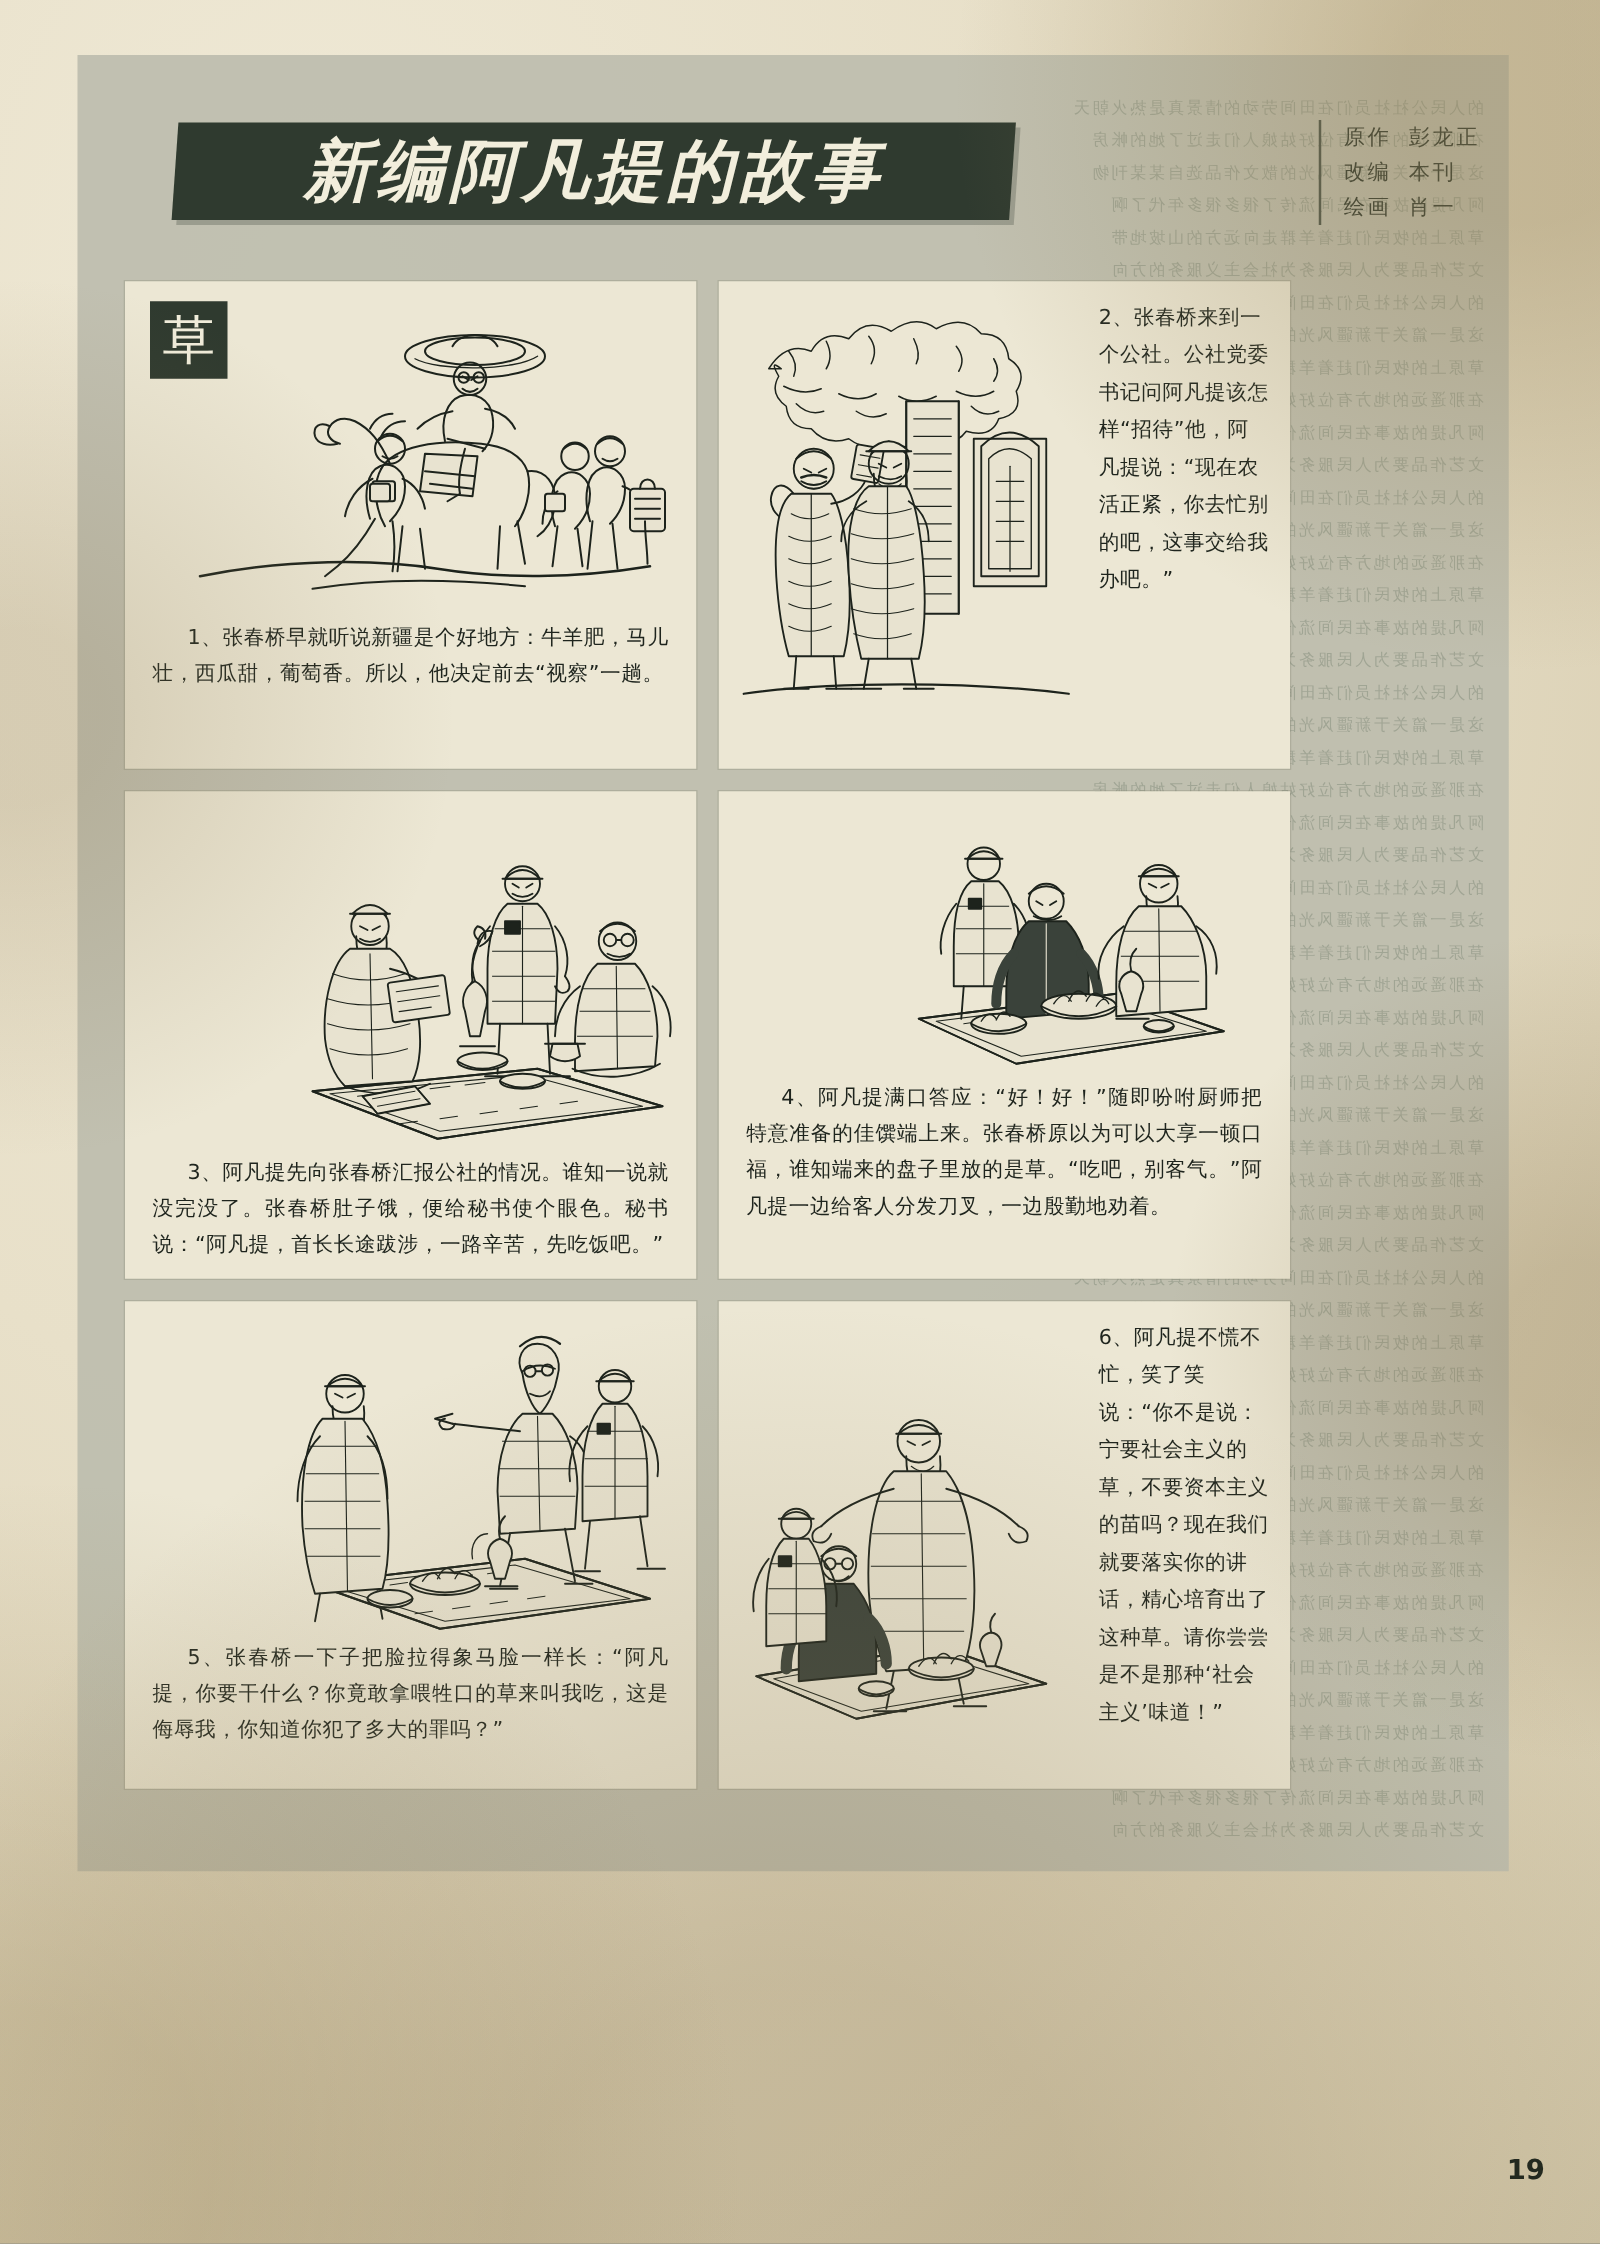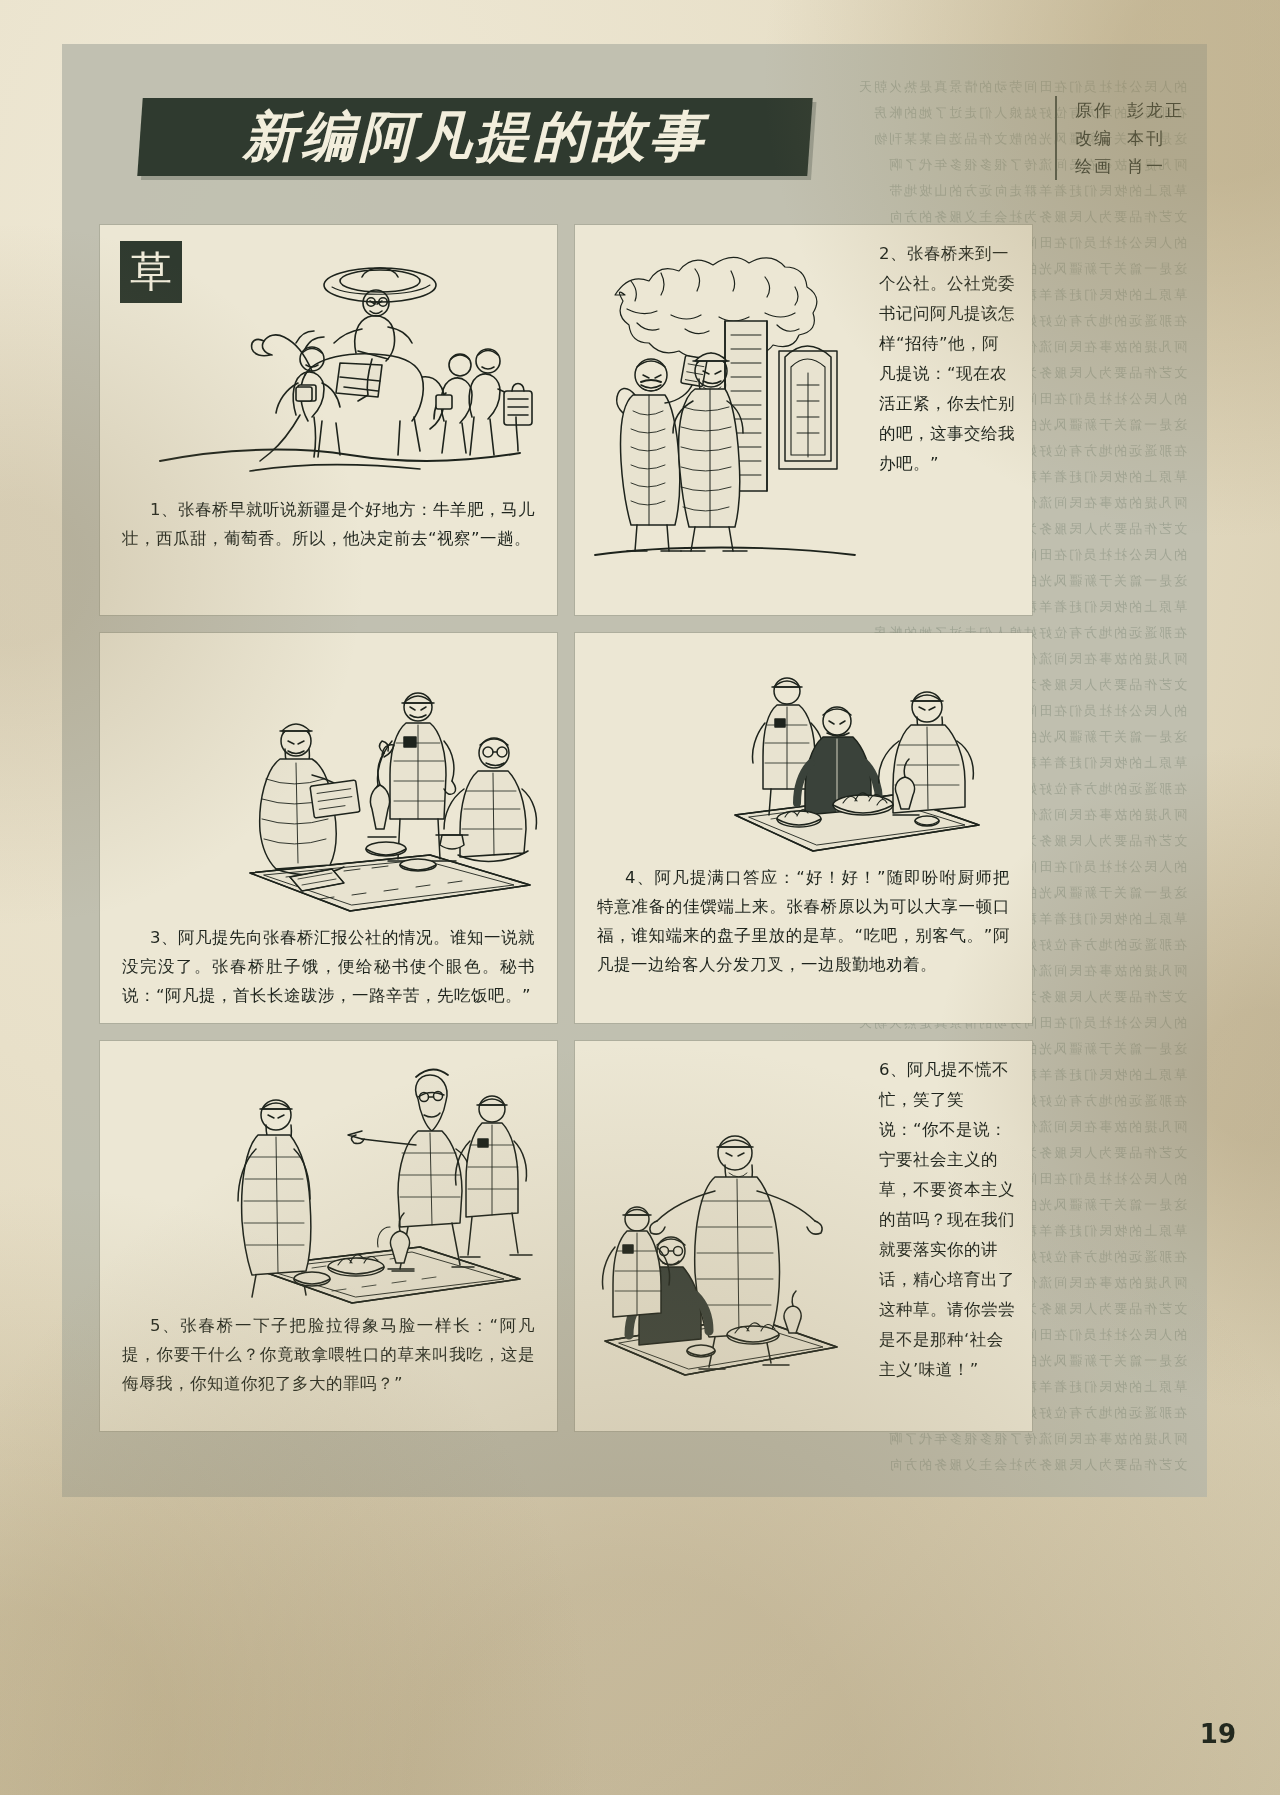--- a/index.html
+++ b/index.html
@@ -181,21 +181,21 @@
     text-align: center;
     z-index: 3;
   }
 
   
   #pagenum {
     position: absolute;
     right: 44px;
     bottom: 46px;
     font-family: "DejaVu Sans", sans-serif;
-    font-size: 26px;
+    font-size: 22px;
     font-weight: bold;
     color: #23291f;
     z-index: 7;
   }
   #watermark {
     position: absolute;
     right: 60px;
     bottom: 30px;
     z-index: 7;
     text-align: right;

